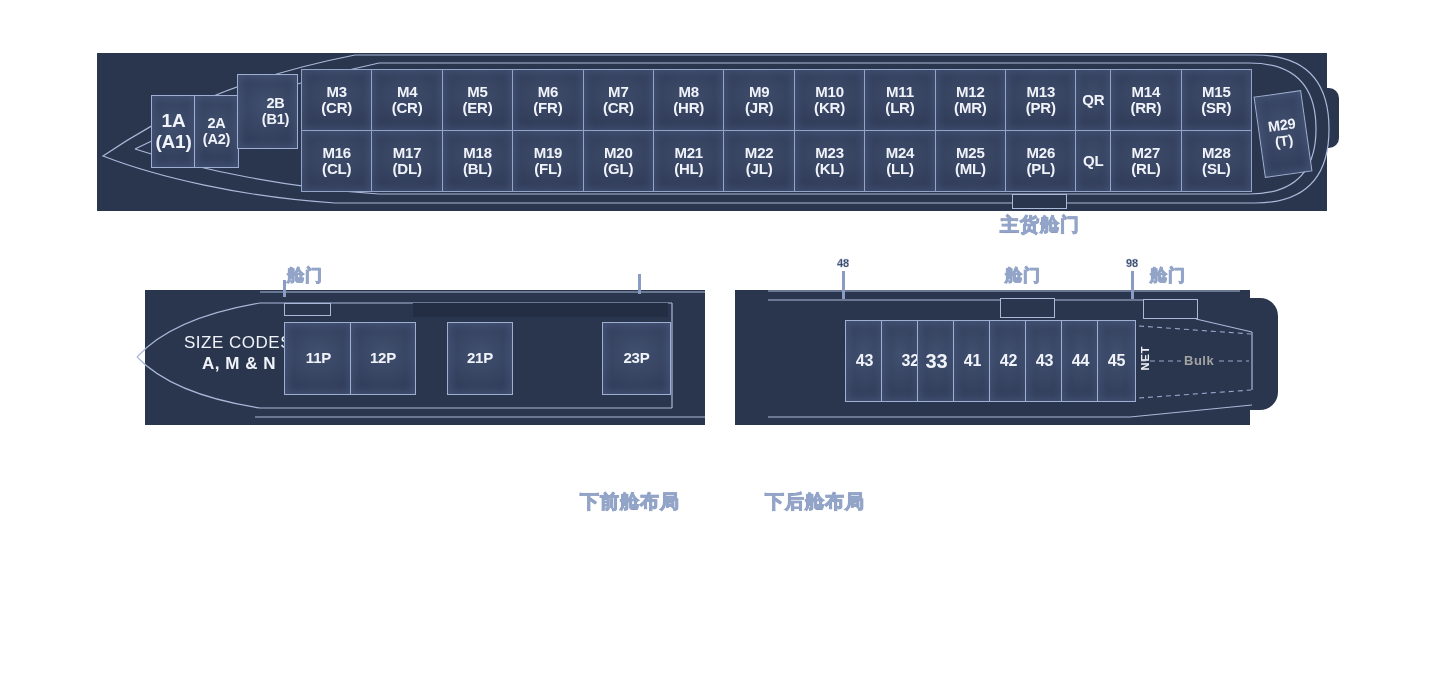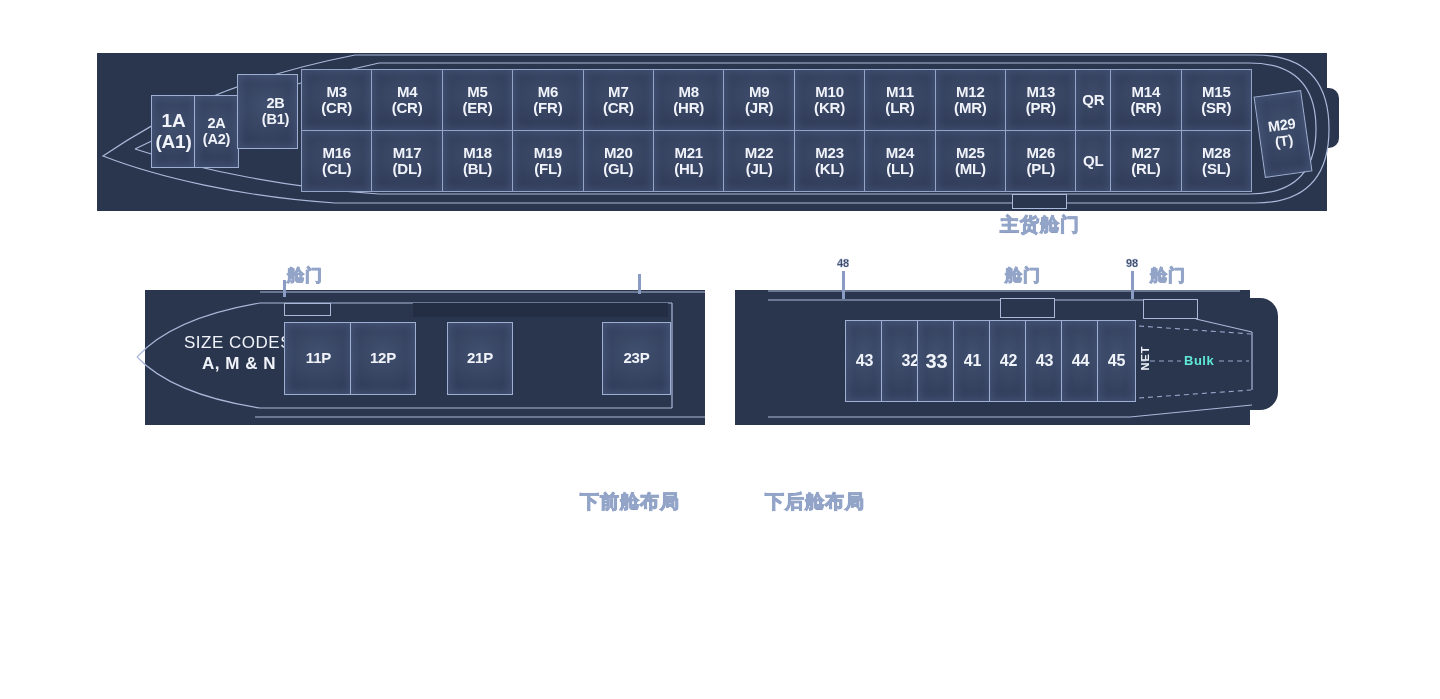--- a/index.html
+++ b/index.html
@@ -46,21 +46,21 @@
 
   .door-rect{position:absolute;background:#2a364d;border:1.2px solid #aab8da;}
   .door-strip{position:absolute;background:#232e44;}
 
   .size-codes{position:absolute;color:#f0f3f9;text-align:center;line-height:1.25;}
   .size-codes .l1{font-size:17px;font-weight:500;letter-spacing:0.5px;padding-left:26px;}
   .size-codes .l2{font-size:17px;font-weight:700;letter-spacing:0.5px;padding-left:28px;}
 
   .net-label{position:absolute;color:#eef2f8;font-size:11px;font-weight:700;letter-spacing:1px;
     transform:rotate(-90deg);text-align:center;}
-  .bulk-label{position:absolute;color:#5eead4;font-size:13px;font-weight:700;letter-spacing:0.5px;}
+  .bulk-label{position:absolute;color:#a3a3a3;font-size:13px;font-weight:700;letter-spacing:0.5px;}
 
   .tail-bump{position:absolute;background:#2a364d;}
 </style>
 </head>
 <body>
 
 <div id="stage">
 
   <div class="hull" style="left:97px;top:53px;width:1230px;height:158px;">
 

